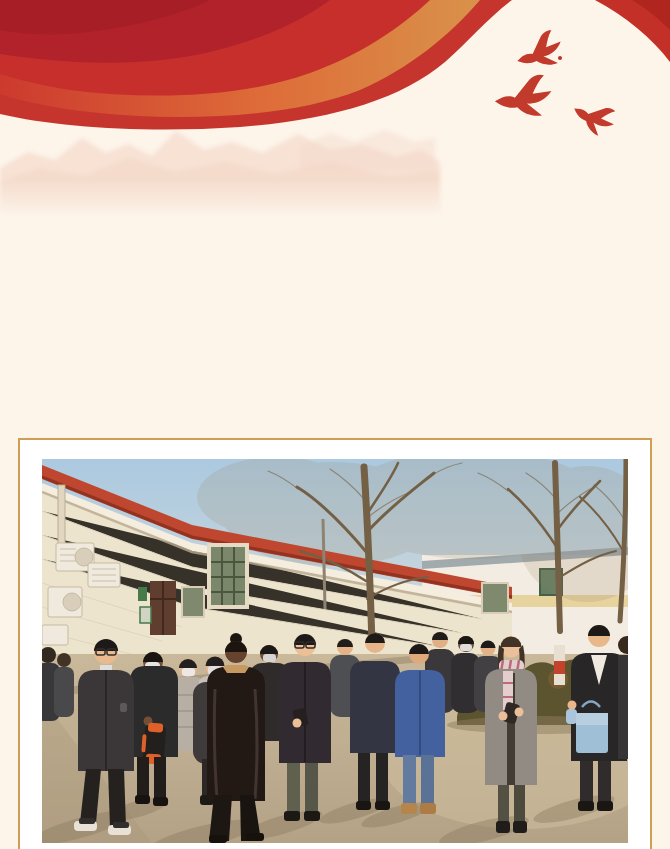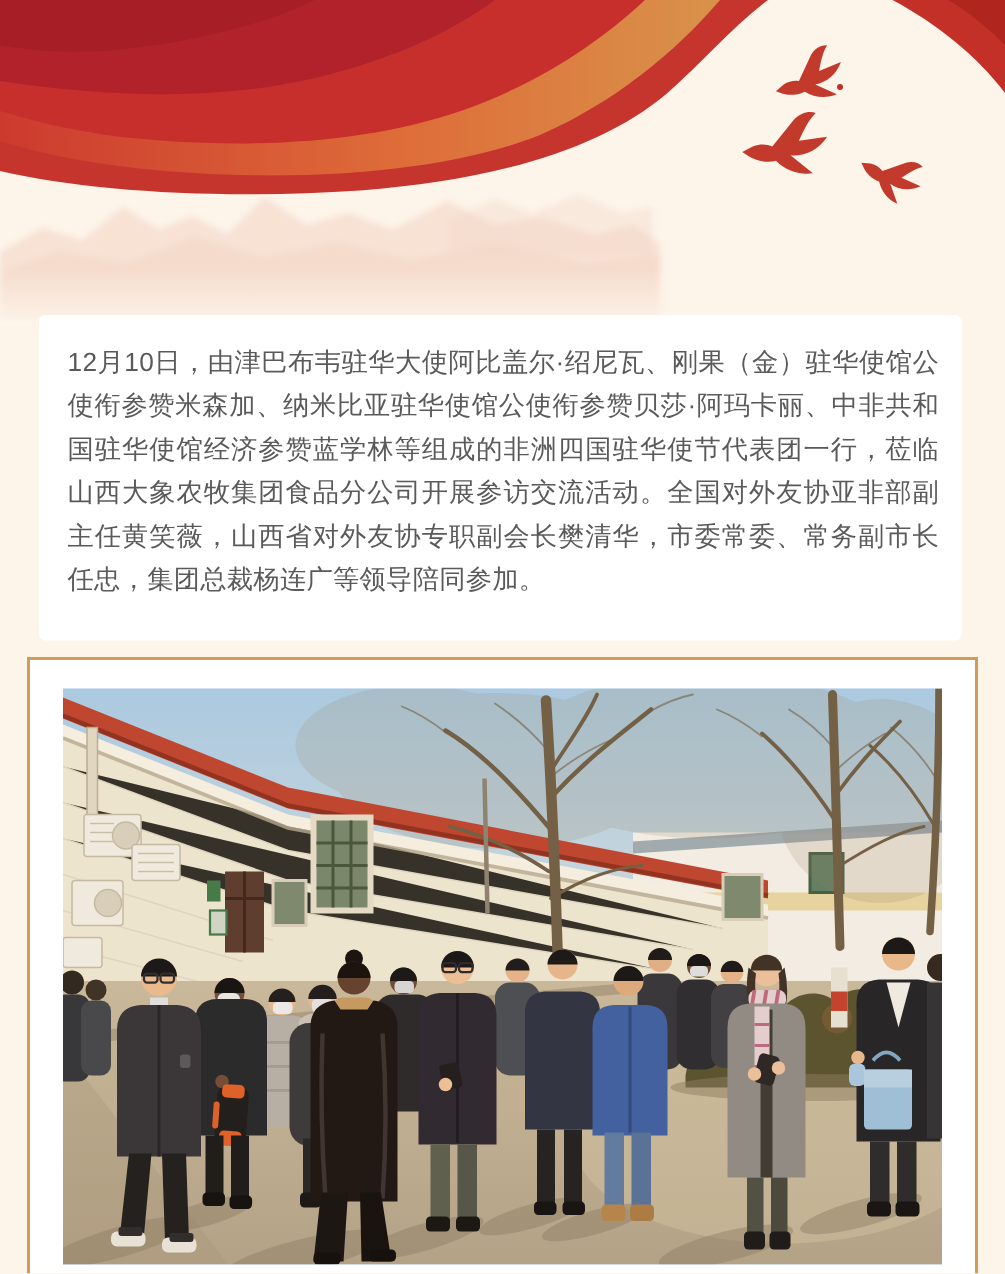--- a/index.html
+++ b/index.html
@@ -76,23 +76,20 @@
         <g transform="translate(520,104) rotate(6) scale(1.15)">
           <path d="M-22,0 L-16,-4 C-12,-6 -8,-6 -5,-5 L6,-22 C9,-26 14,-28 18,-27 C14,-22 12,-16 10,-10 L26,-14 C22,-6 14,-1 6,-1 L20,8 C12,10 4,8 -2,3 C-8,5 -14,4 -18,2 Z"></path>
         </g>
         <g transform="translate(589,120) rotate(38) scale(0.85)">
           <path d="M-22,0 L-16,-4 C-12,-6 -8,-6 -5,-5 L6,-22 C9,-26 14,-28 18,-27 C14,-22 12,-16 10,-10 L26,-14 C22,-6 14,-1 6,-1 L20,8 C12,10 4,8 -2,3 C-8,5 -14,4 -18,2 Z"></path>
         </g>
       </g>
     </svg>
   </div>
 
-  <section class="text-card">
-    <p>12月10日，由津巴布韦驻华大使阿比盖尔·绍尼瓦、刚果（金）驻华使馆公使衔参赞米森加、纳米比亚驻华使馆公使衔参赞贝莎·阿玛卡丽、中非共和国驻华使馆经济参赞蓝学林等组成的非洲四国驻华使节代表团一行，莅临山西大象农牧集团食品分公司开展参访交流活动。全国对外友协亚非部副主任黄笑薇，山西省对外友协专职副会长樊清华，市委常委、常务副市长任忠，集团总裁杨连广等领导陪同参加。</p>
-  </section>
 
   <section class="photo-card">
     <div class="photo-frame" role="img" aria-label="非洲四国驻华使节代表团一行与集团领导在厂区道路上边走边参观交流，背景为白色瓦墙厂房、红色屋檐、落叶树与冬日道路">
       <svg width="586" height="384" viewBox="0 0 586 384">
         <defs>
           <linearGradient id="sky" x1="0" y1="0" x2="0" y2="1">
             <stop offset="0" stop-color="#a9cdea"></stop>
             <stop offset=".72" stop-color="#cfdde4"></stop>
             <stop offset="1" stop-color="#e8e5d8"></stop>
           </linearGradient>

